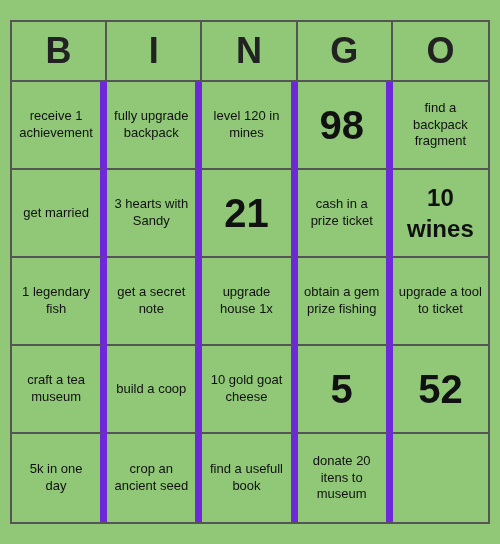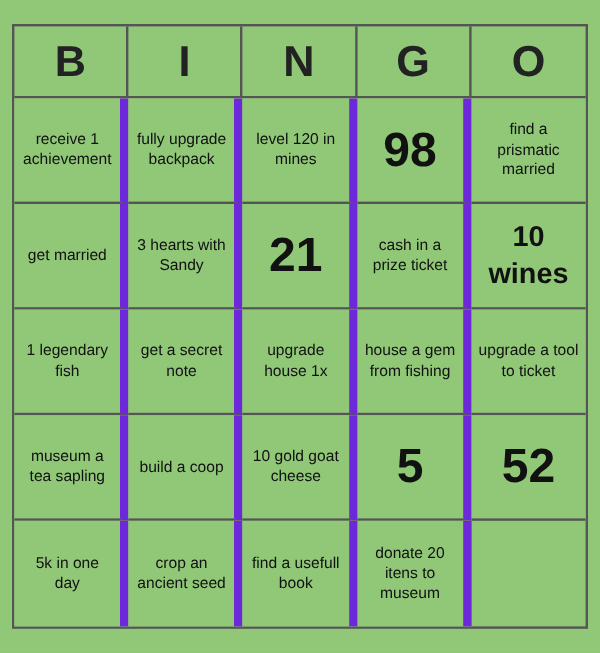--- a/index.html
+++ b/index.html
@@ -75,32 +75,32 @@
       <div class="bingo-letter">I</div>
       <div class="bingo-letter">N</div>
       <div class="bingo-letter">G</div>
       <div class="bingo-letter">O</div>
     </div>
   <div class="bingo-grid">
   <div class="bingo-cell">receive 1 achievement</div>
       <div class="bingo-cell">fully upgrade backpack</div>
       <div class="bingo-cell">level 120 in mines</div>
       <div class="bingo-cell large-number">98</div>
-      <div class="bingo-cell">find a prismatic married</div>
+      <div class="bingo-cell">find a backpack fragment</div>
       <div class="bingo-cell">get married</div>
       <div class="bingo-cell">3 hearts with Sandy</div>
       <div class="bingo-cell large-number">21</div>
       <div class="bingo-cell">cash in a prize ticket</div>
       <div class="bingo-cell medium-number">10 wines</div>
       <div class="bingo-cell">1 legendary fish</div>
       <div class="bingo-cell">get a secret note</div>
       <div class="bingo-cell">upgrade house 1x</div>
-      <div class="bingo-cell">house a gem from fishing</div>
+      <div class="bingo-cell">obtain a gem prize fishing</div>
       <div class="bingo-cell">upgrade a tool to ticket</div>
-      <div class="bingo-cell">museum a tea sapling</div>
+      <div class="bingo-cell">craft a tea museum</div>
       <div class="bingo-cell">build a coop</div>
       <div class="bingo-cell">10 gold goat cheese</div>
       <div class="bingo-cell large-number">5</div>
       <div class="bingo-cell large-number">52</div>
       <div class="bingo-cell">5k in one day</div>
       <div class="bingo-cell">crop an ancient seed</div>
       <div class="bingo-cell">find a usefull book</div>
       <div class="bingo-cell">donate 20 itens to museum</div>
     </div>
 </div>

